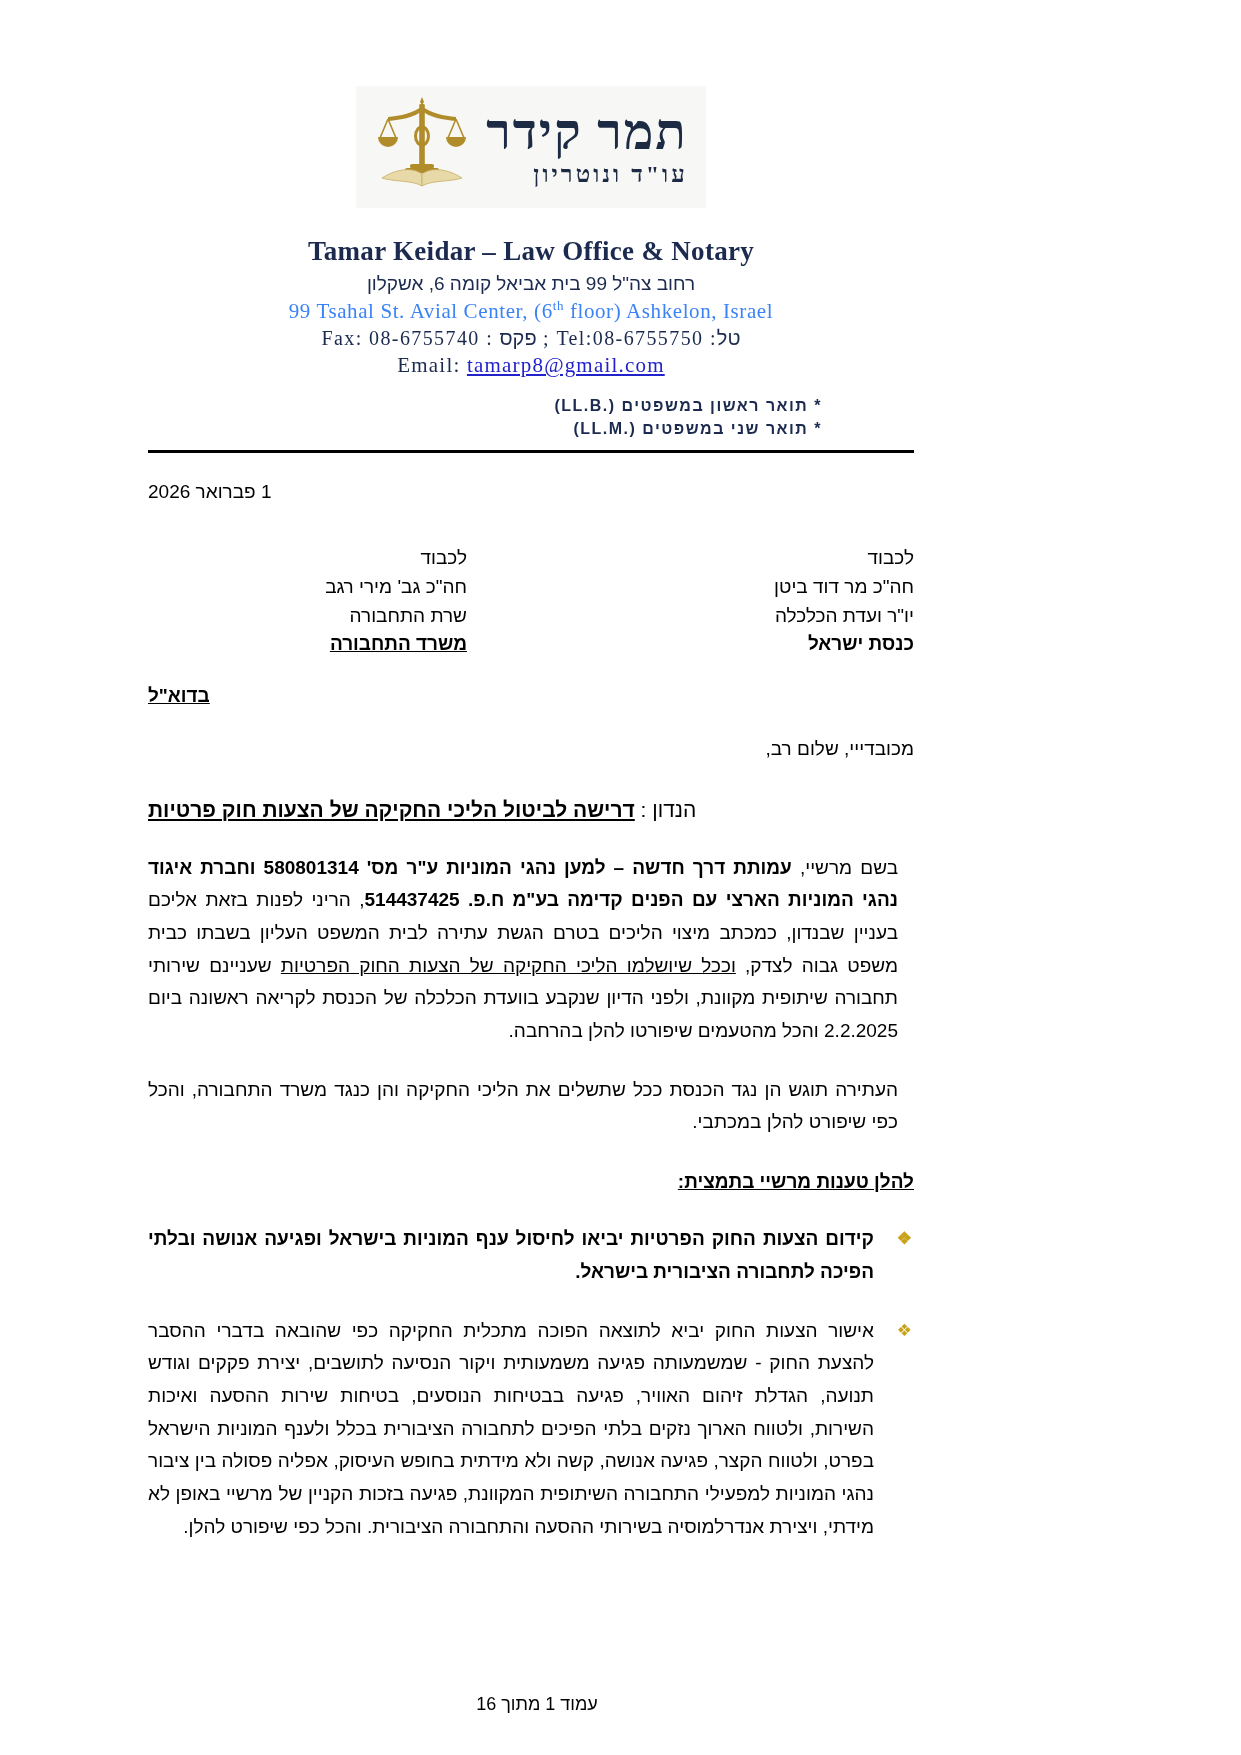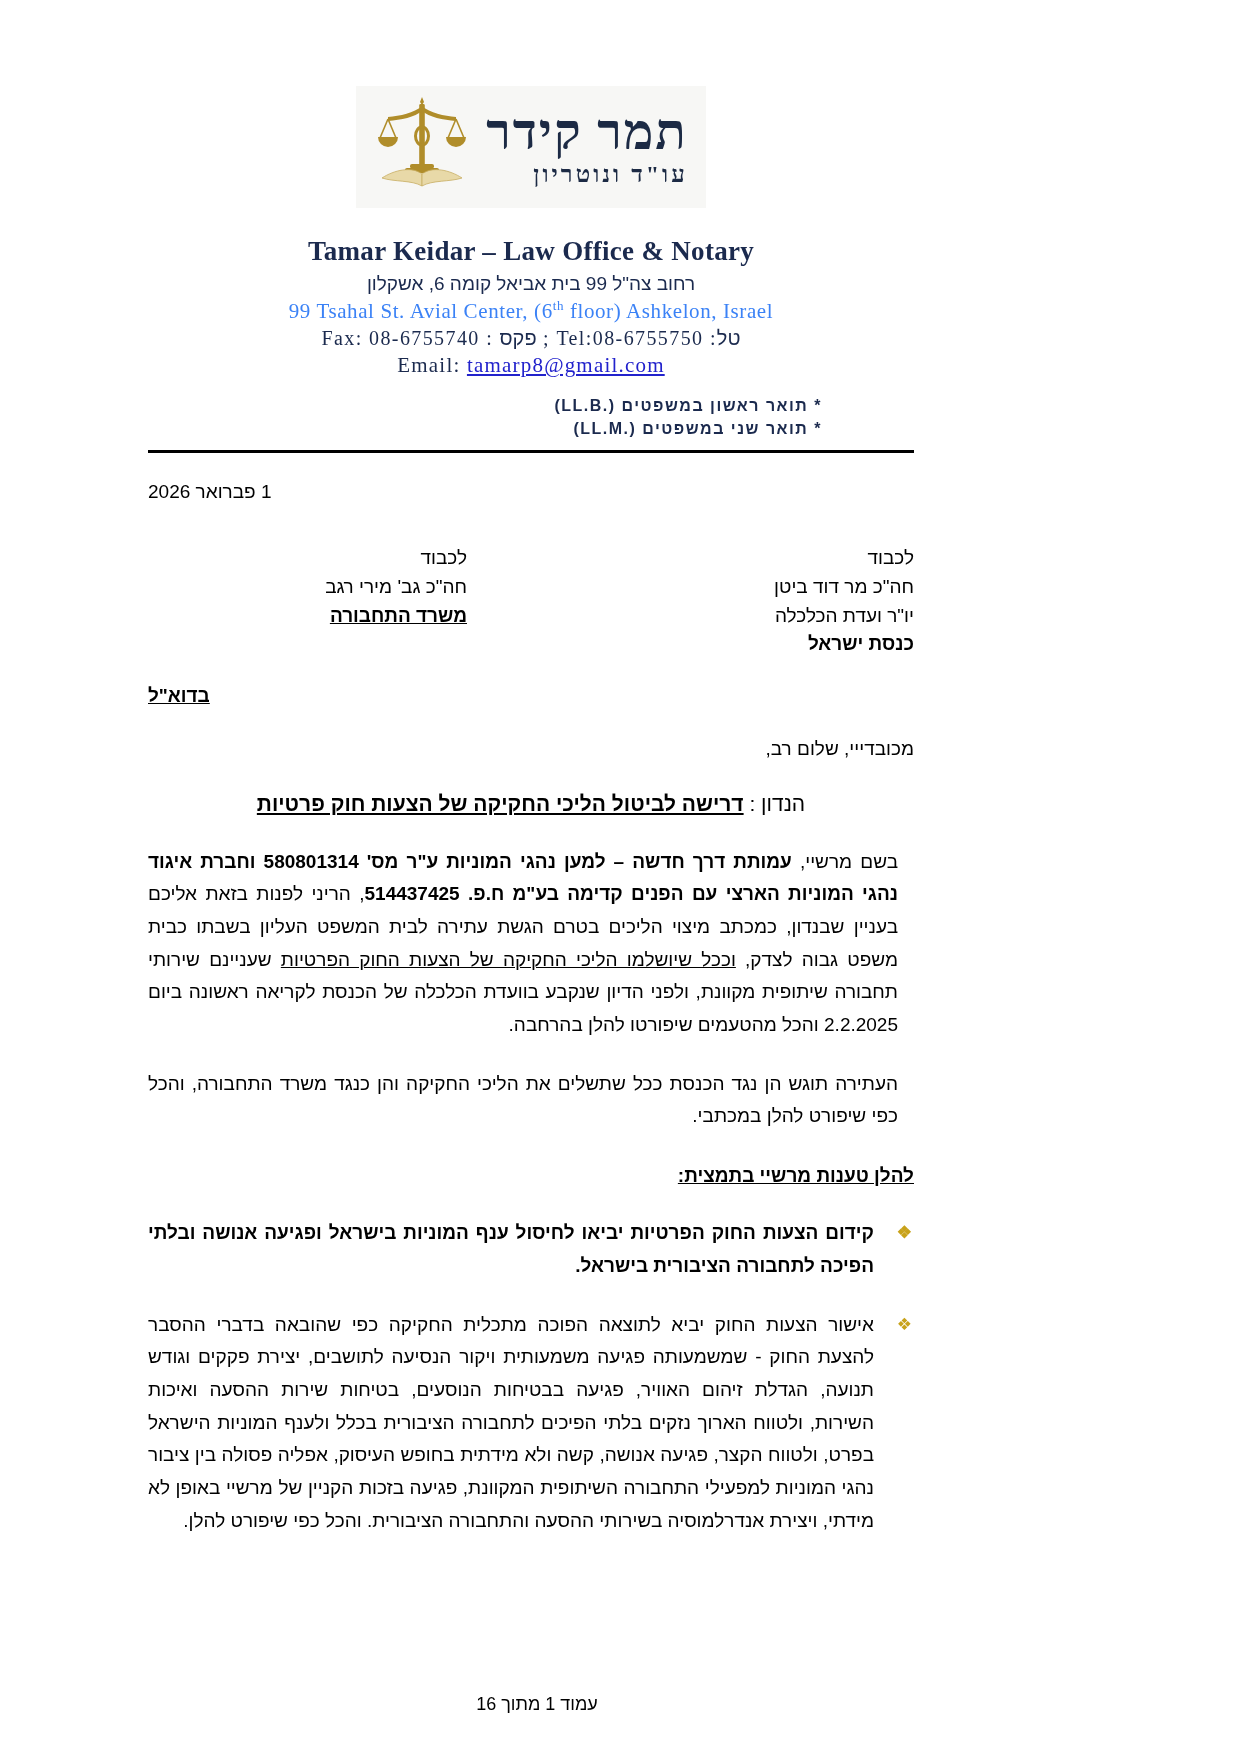--- a/index.html
+++ b/index.html
@@ -157,22 +157,22 @@
   .bdoal {
     margin-top: 22px;
     text-align: left;
     font-weight: bold;
     font-size: 19px;
   }
   .bdoal span { text-decoration: underline; }
   .greeting { margin-top: 22px; font-size: 19px; }
 
   .subject {
-    margin-top: 24px;
-    text-align: center;
+    margin-top: 30px;
+    text-align: left;
     font-weight: bold;
     font-size: 21px;
     line-height: 1.5;
   }
   .subject .label { font-weight: normal; }
   .subject .u { text-decoration: underline; }
 
   p.para {
     margin: 26px 16px 0 0;
     text-align: justify;
@@ -290,20 +290,21 @@
     <div class="addressees">
       <div class="addr-col right">
         <div>לכבוד</div>
         <div>חה"כ מר דוד ביטן</div>
         <div>יו"ר ועדת הכלכלה</div>
         <div class="strong-u">כנסת ישראל</div>
       </div>
       <div class="addr-col left">
         <div>לכבוד</div>
         <div>חה"כ גב' מירי רגב</div>
+        <div>שרת התחבורה</div>
         <div class="strong-u" style="text-decoration:underline">משרד התחבורה</div>
       </div>
     </div>
 
     <div class="bdoal"><span>בדוא"ל</span></div>
 
     <div class="greeting">מכובדייי, שלום רב,</div>
 
     <div class="subject">
       <span class="label">הנדון :</span>

